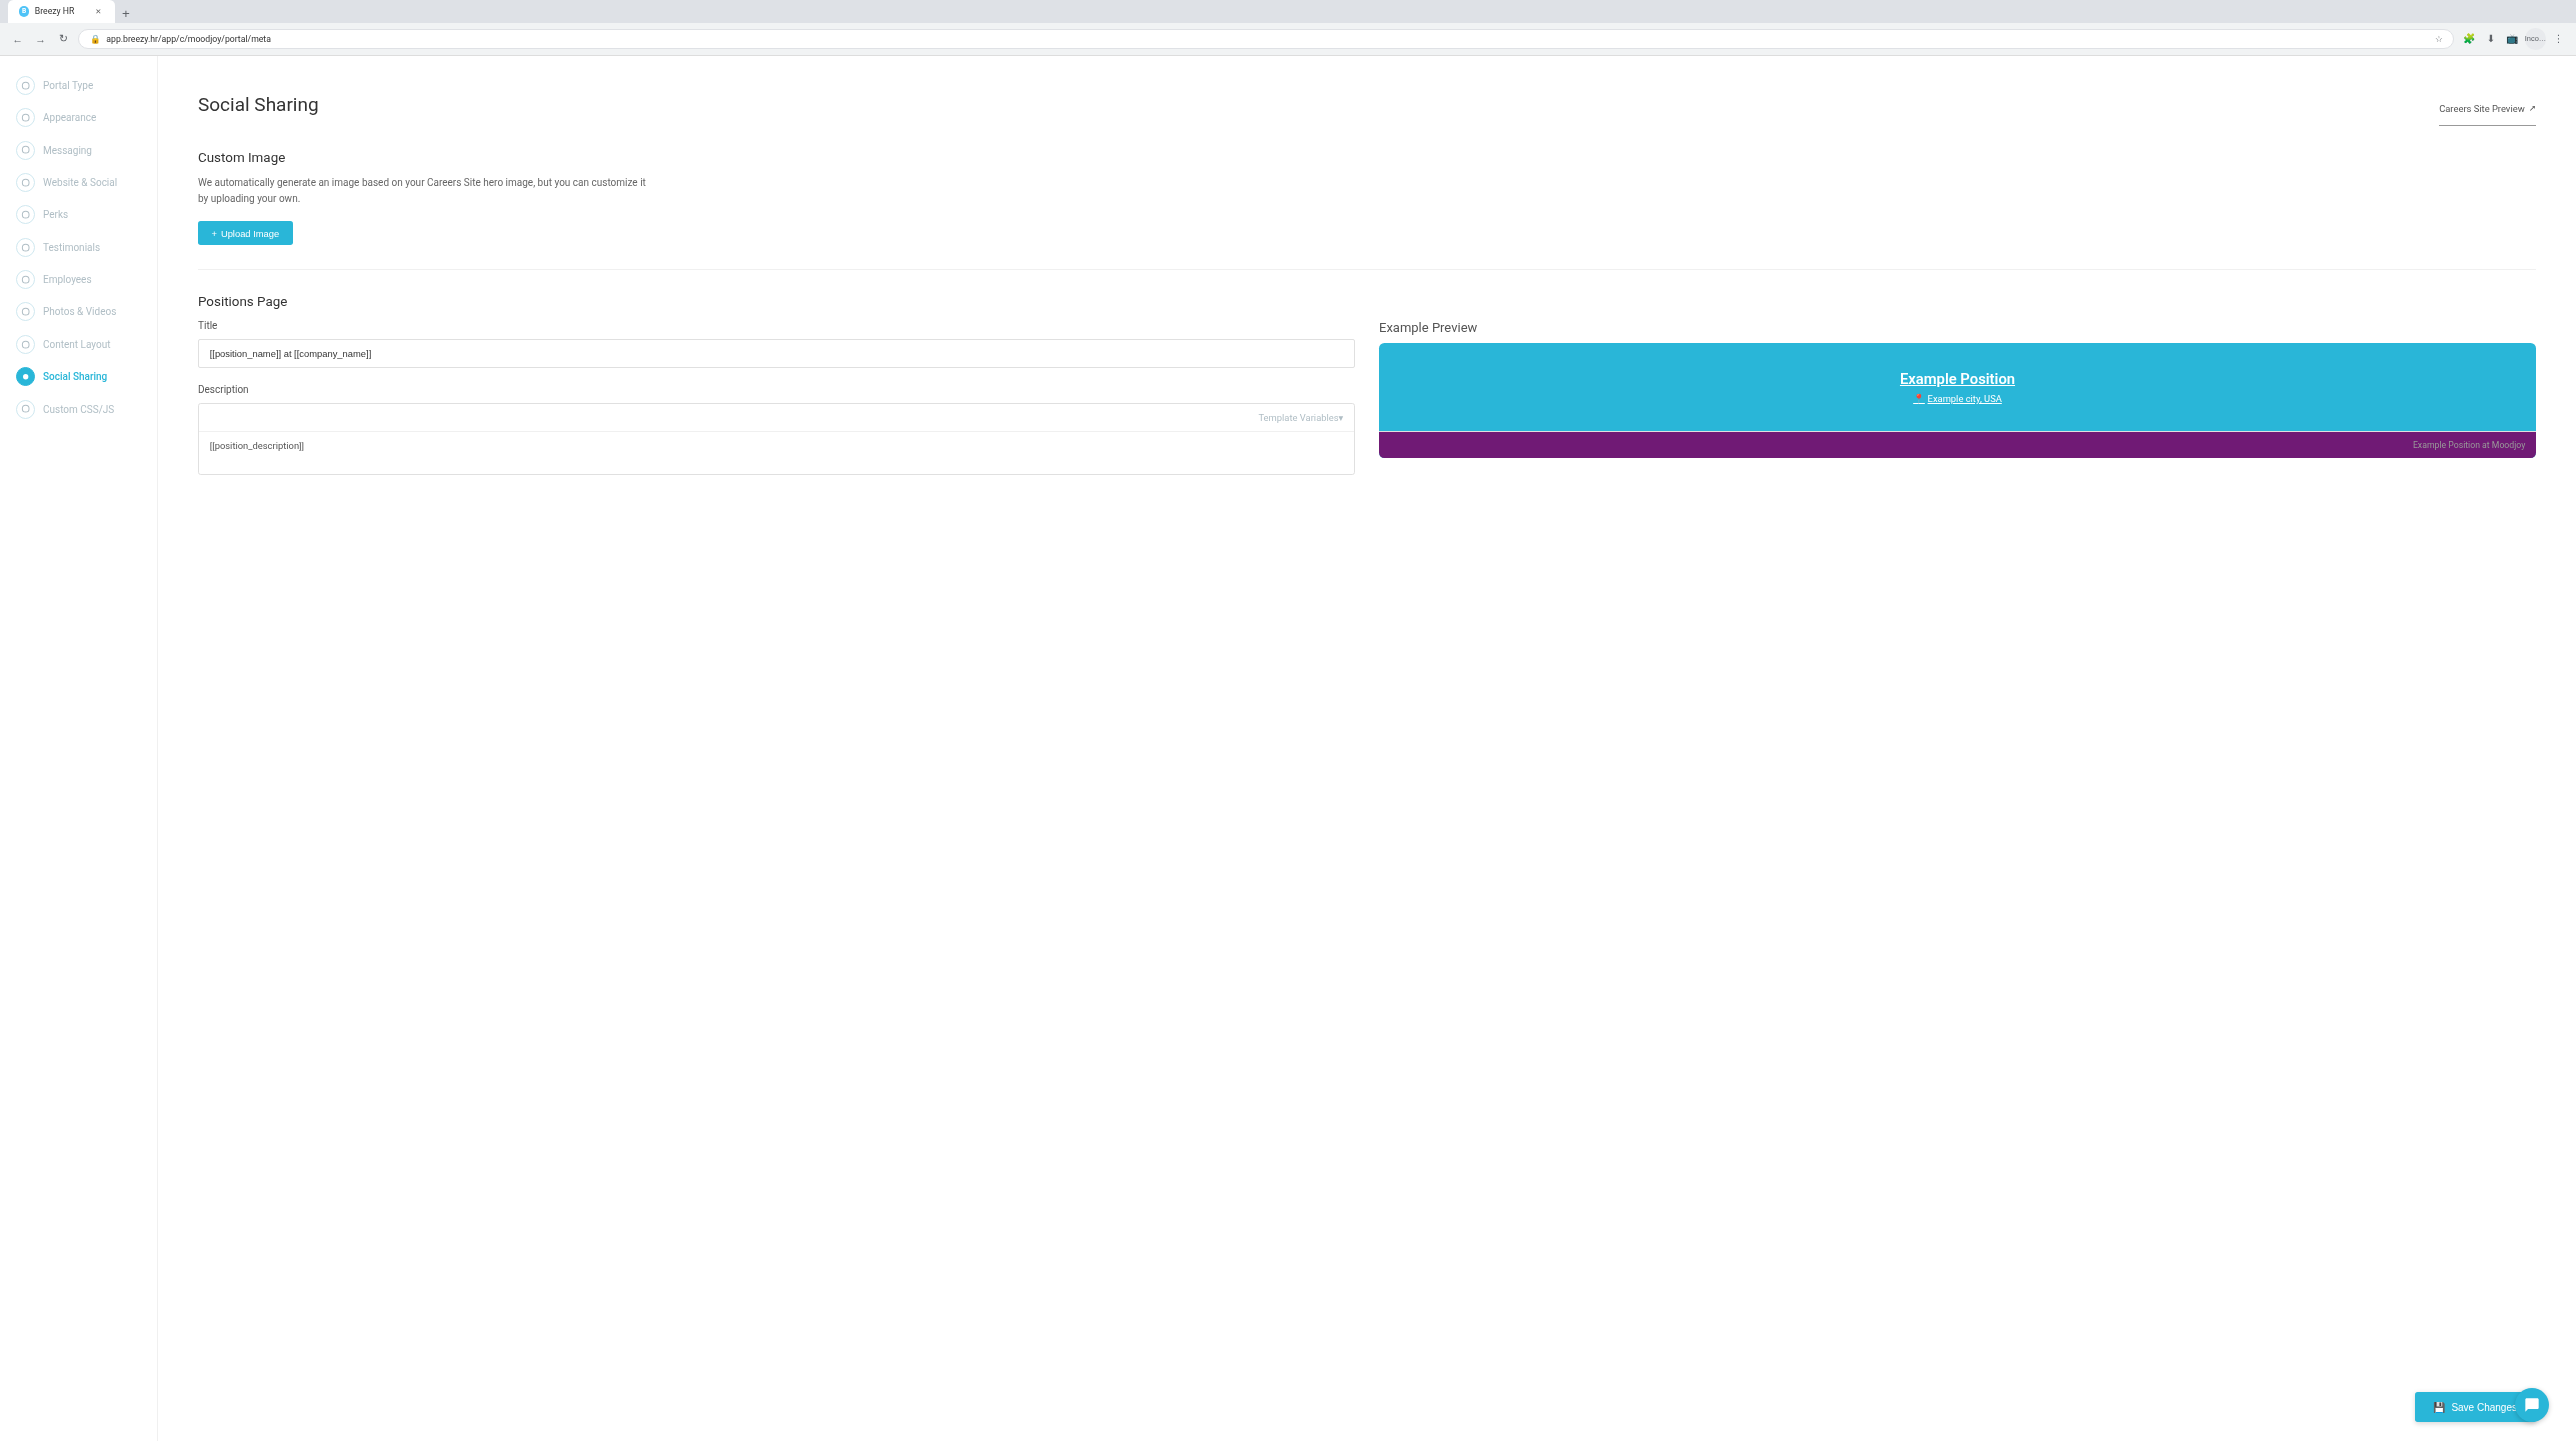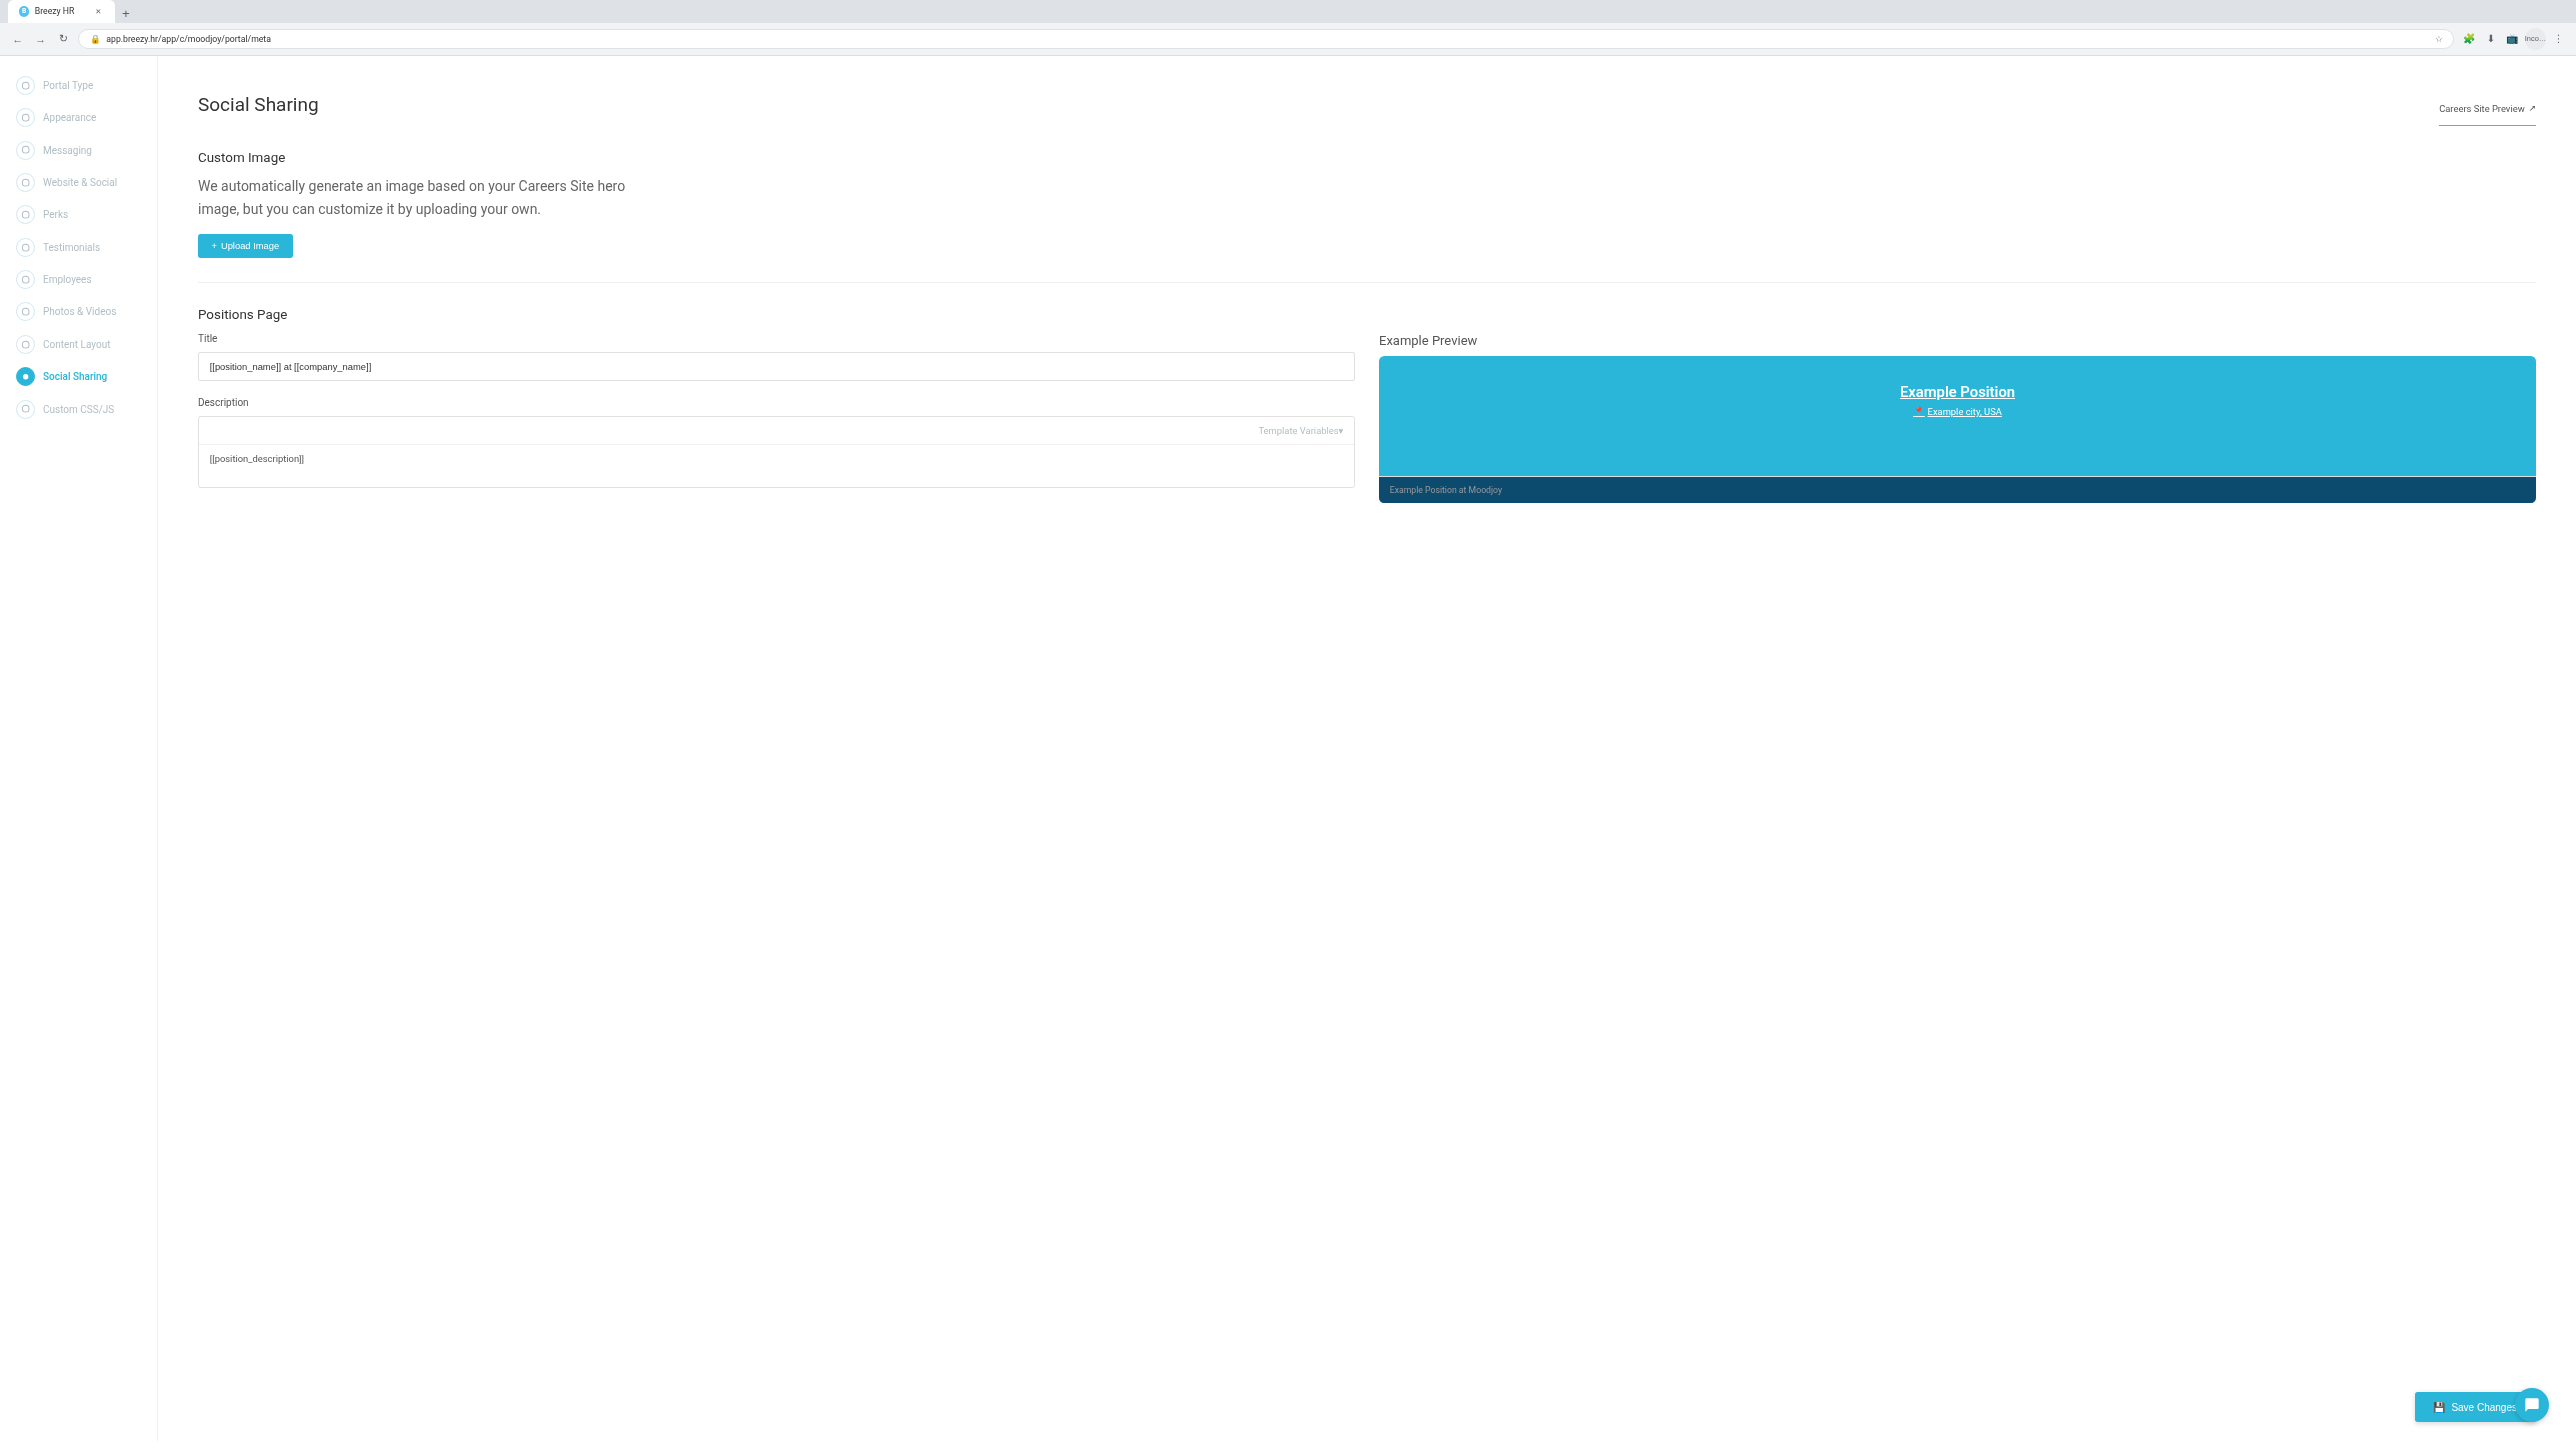--- a/index.html
+++ b/index.html
@@ -32,21 +32,21 @@
     .sidebar-icon svg { width: 9.4px; height: 9.4px; }
 
     
     .main-content { flex: 1; overflow-y: auto; padding: 27px 40px; background: #fff; position: relative; }
 
     .page-header { display: flex; justify-content: space-between; align-items: center; margin-bottom: 24px; }
     .page-title { font-size: 19px; font-weight: 400; color: #333; }
     .preview-link { display: flex; align-items: center; gap: 4px; color: #555; font-size: 9.4px; text-decoration: none; border-bottom: 0.7px solid #999; padding-bottom: 11px; cursor: pointer; margin-top: 20px; }
 
     .section-title { font-size: 13.4px; font-weight: 400; color: #333; margin-bottom: 10.7px; }
-    .section-description { font-size: 14px; color: #666; line-height: 1.6; margin-bottom: 13.4px; max-width: 456px; }
+    .section-description { font-size: 10px; color: #666; line-height: 1.6; margin-bottom: 13.4px; max-width: 456px; }
 
     .upload-btn { display: inline-flex; align-items: center; gap: 4px; background: #29b6d8; color: white; border: none; padding: 6.7px 13.4px; border-radius: 2.7px; font-size: 9.4px; cursor: pointer; }
 
     .section-divider { border: none; border-top: 0.7px solid #f0f0f0; margin: 24px 0; }
 
     .positions-section { margin-bottom: 21.5px; }
     .two-col { display: flex; gap: 24px; }
     .left-col { flex: 1; }
     .right-col { flex: 1; }
 
@@ -55,21 +55,21 @@
     .description-input-wrapper { border: 0.7px solid #e0e0e0; border-radius: 2.7px; overflow: hidden; }
     .description-header { padding: 8px 10.7px; display: flex; align-items: center; justify-content: flex-end; border-bottom: 0.7px solid #f0f0f0; color: #b0bec5; font-size: 9.4px; }
     .description-textarea { width: 100%; border: none; padding: 8px 10.7px; font-size: 9.4px; color: #555; resize: none; outline: none; min-height: 40px; font-family: inherit; }
 
     
     .example-preview-title { font-size: 13px; color: #555; margin-bottom: 8px; font-weight: 400; }
     .preview-card { background: #29b6d8; border-radius: 5.4px; overflow: hidden; }
     .preview-card-content { padding: 27px 16px; text-align: center; color: white; text-decoration: underline; }
     .preview-position-title { font-size: 14.8px; font-weight: 600; margin-bottom: 5.4px; }
     .preview-location { display: flex; align-items: center; justify-content: center; gap: 2.7px; font-size: 9.4px; }
-    .preview-card-footer { background: #0c4a6e; padding: 8px 10.7px; border-top: 0.7px solid #e0e0e0; font-size: 8.7px; color: #999; text-align: left; margin-top: 32px; }
+    .preview-card-footer { background: #701a75; padding: 8px 10.7px; border-top: 0.7px solid #e0e0e0; font-size: 8.7px; color: #999; text-align: right; }
 
     
     .save-btn-container { position: fixed; bottom: 27px; right: 40px; }
     .save-btn { display: flex; align-items: center; gap: 5.4px; background: #29b6d8; color: white; border: none; padding: 9.4px 19px; border-radius: 2.7px; font-size: 10px; cursor: pointer; box-shadow: 0 1.3px 5.4px rgba(0,0,0,0.15); }
 
     
     .chat-btn { position: fixed; bottom: 27px; right: 134px; width: 34px; height: 34px; background: #29b6d8; border-radius: 50%; display: flex; align-items: center; justify-content: center; cursor: pointer; box-shadow: 0 1.3px 5.4px rgba(0,0,0,0.2); }
     .chat-btn svg { width: 16px; height: 16px; fill: white; }
 
     

